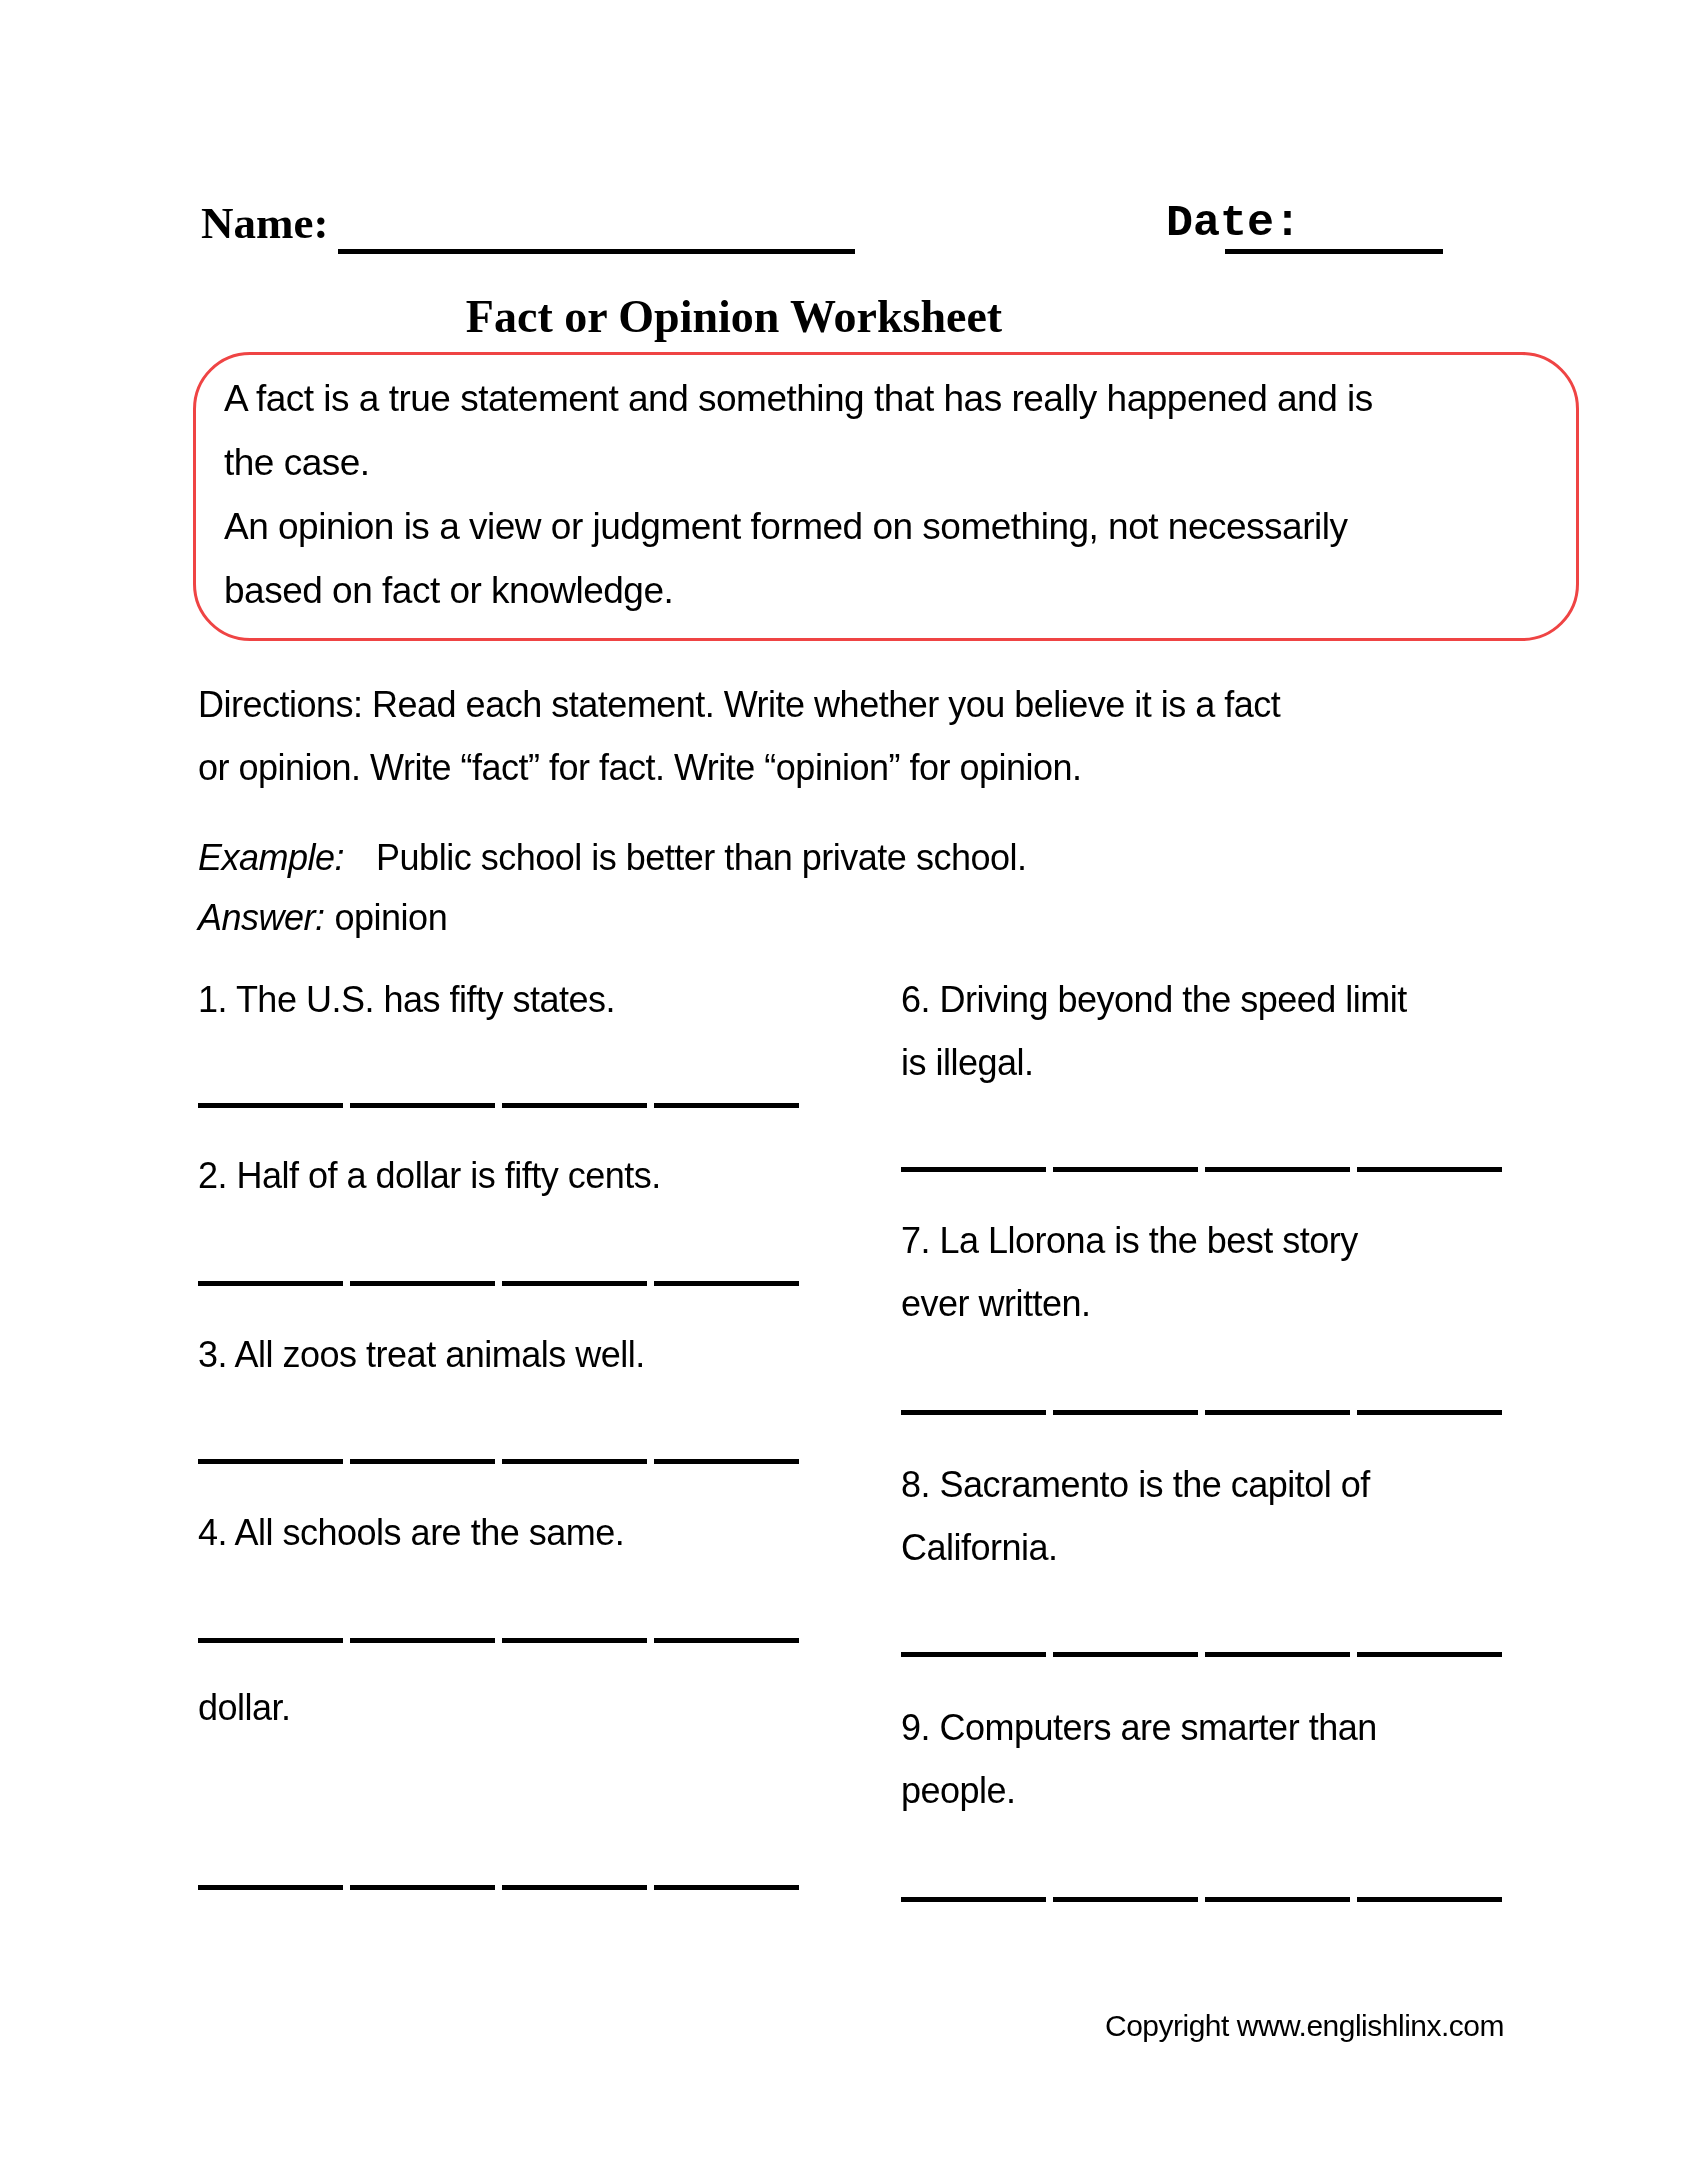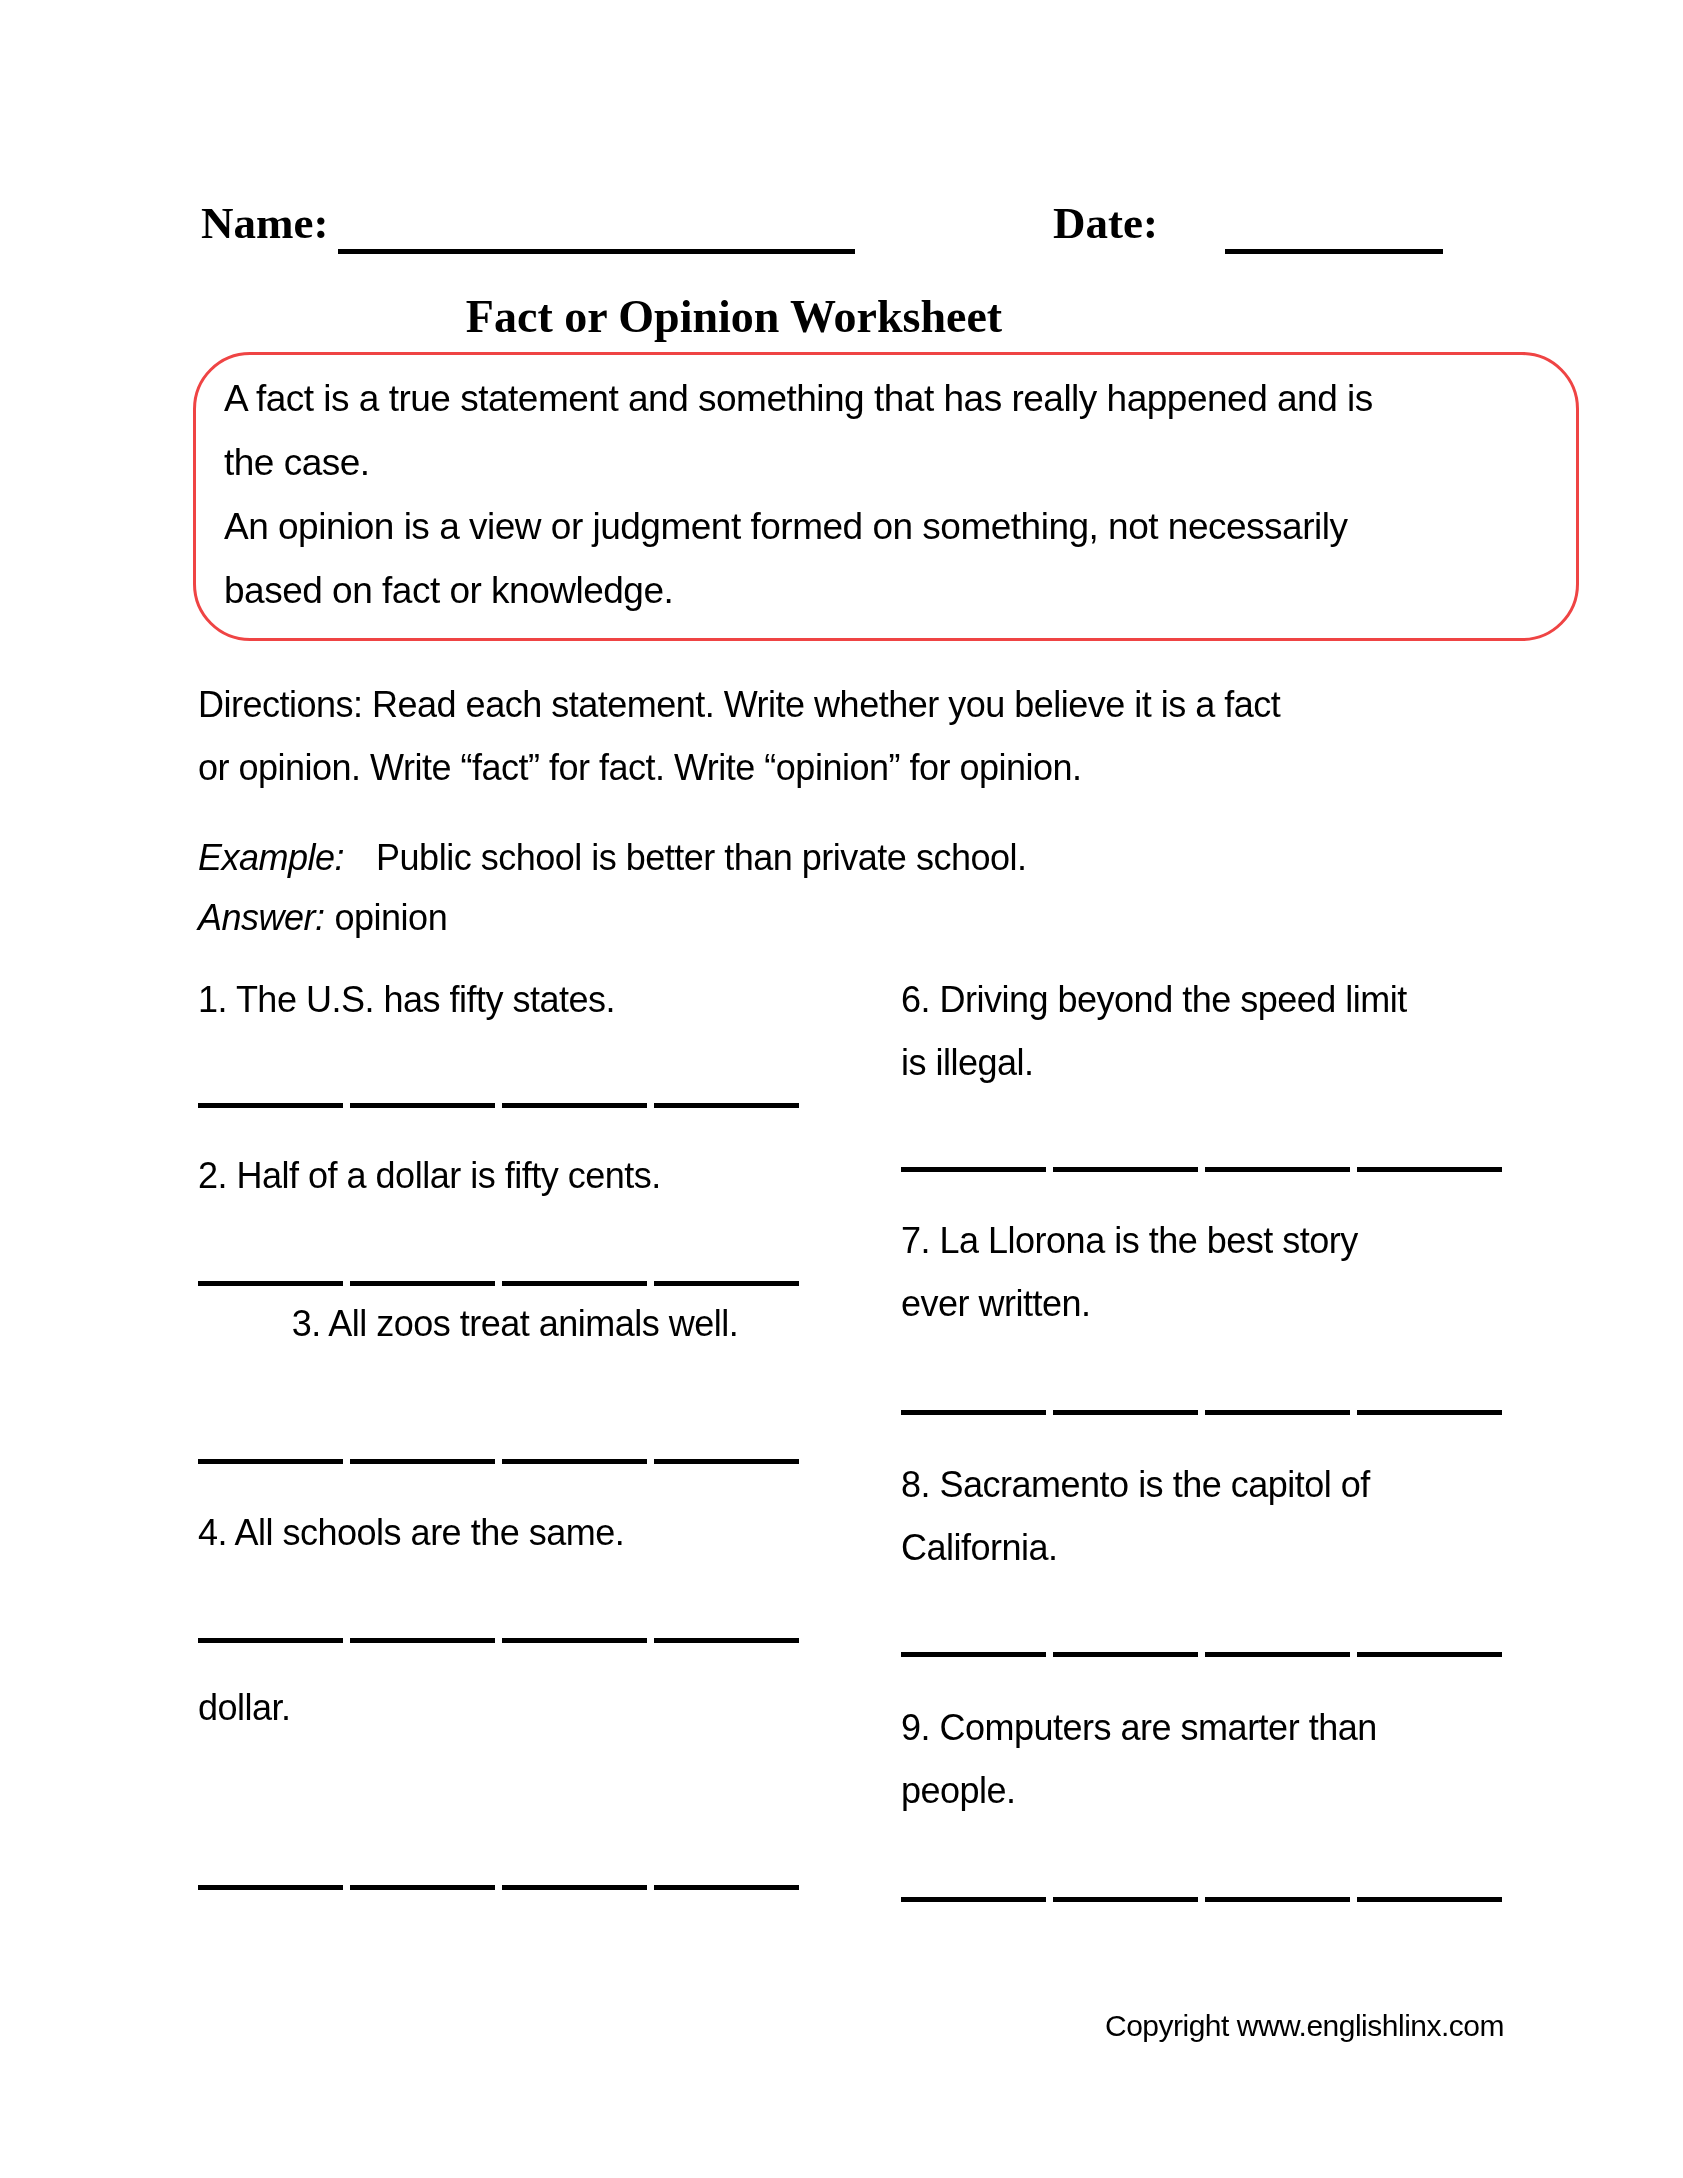--- a/index.html
+++ b/index.html
@@ -63,21 +63,21 @@
   }
 </style>
 </head>
 <body>
 
 <div class="page">
 
   <div class="abs serif-bold hdr-label" style="left:201px; top:194px;">Name:</div>
   <div class="abs hdr-line" style="left:338px; top:249px; width:517px;"></div>
 
-  <div class="abs serif-bold hdr-label" style="left:1053px; top:194px;">Date:</div>
+  <div class="abs serif-bold hdr-label" style="left:1166px; top:194px;font-family:Liberation Mono, monospace;">Date:</div>
   <div class="abs hdr-line" style="left:1225px; top:249px; width:218px;"></div>
 
   <div class="abs serif-bold title">Fact or Opinion Worksheet</div>
 
   <div class="abs def-box">
     <div class="body-text ln">A fact is a true statement and something that has really happened and is</div>
     <div class="body-text ln">the case.</div>
     <div class="body-text ln">An opinion is a view or judgment formed on something, not necessarily</div>
     <div class="body-text ln">based on fact or knowledge.</div>
   </div>
@@ -97,21 +97,21 @@
   <div class="abs body-text st" style="left:198px; top:968px; width:634px;">
     <div class="ln">1. The U.S. has fifty states.</div>
   </div>
   <div class="abs blank" style="left:198px; top:1103px; width:604px;"></div>
 
   <div class="abs body-text st" style="left:198px; top:1144px; width:634px;">
     <div class="ln">2. Half of a dollar is fifty cents.</div>
   </div>
   <div class="abs blank" style="left:198px; top:1281px; width:604px;"></div>
 
-  <div class="abs body-text st" style="left:198px; top:1292px; width:634px;text-align:center;">
+  <div class="abs body-text st" style="left:198px; top:1323px; width:634px;">
     <div class="ln">3. All zoos treat animals well.</div>
   </div>
   <div class="abs blank" style="left:198px; top:1459px; width:604px;"></div>
 
   <div class="abs body-text st" style="left:198px; top:1501px; width:634px;">
     <div class="ln">4. All schools are the same.</div>
   </div>
   <div class="abs blank" style="left:198px; top:1638px; width:604px;"></div>
 
   <div class="abs body-text st" style="left:198px; top:1676px; width:634px;">

